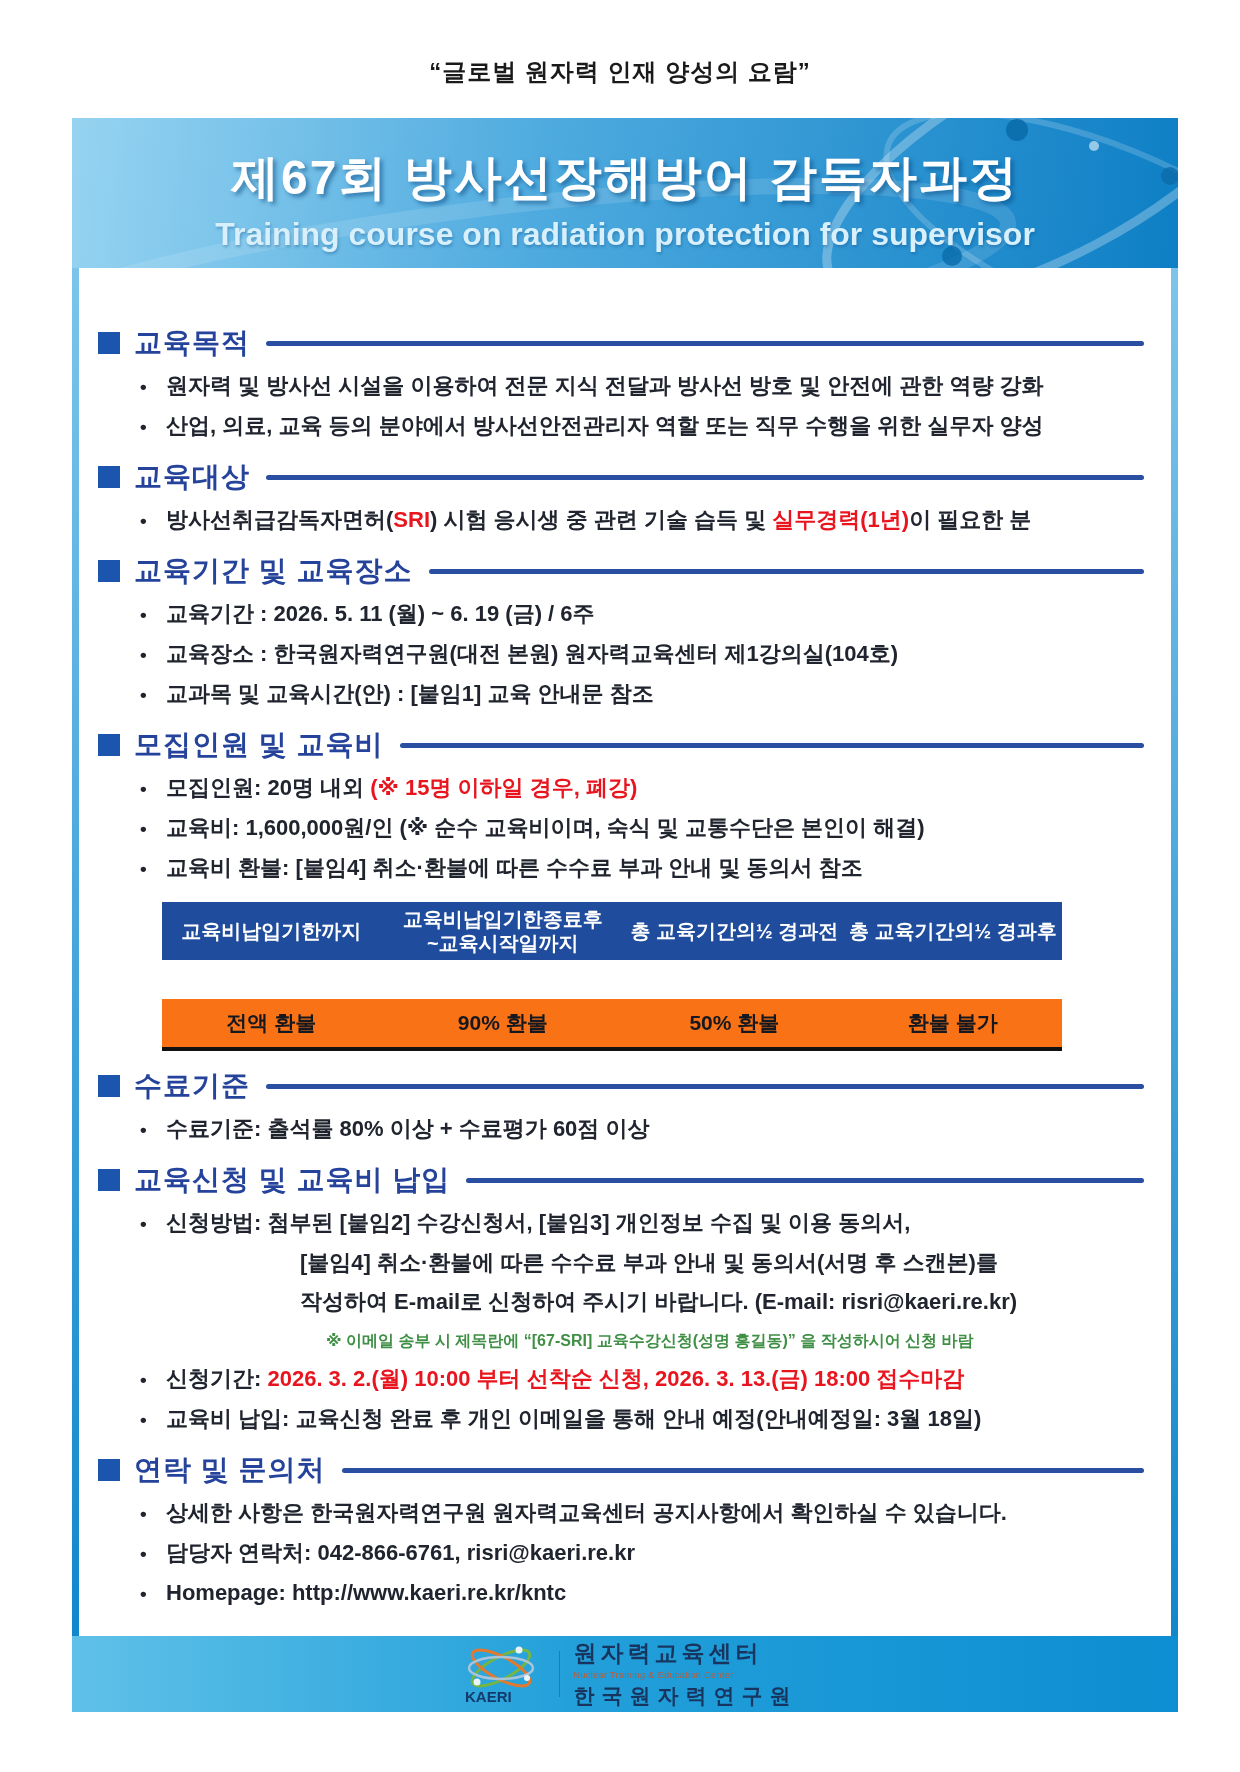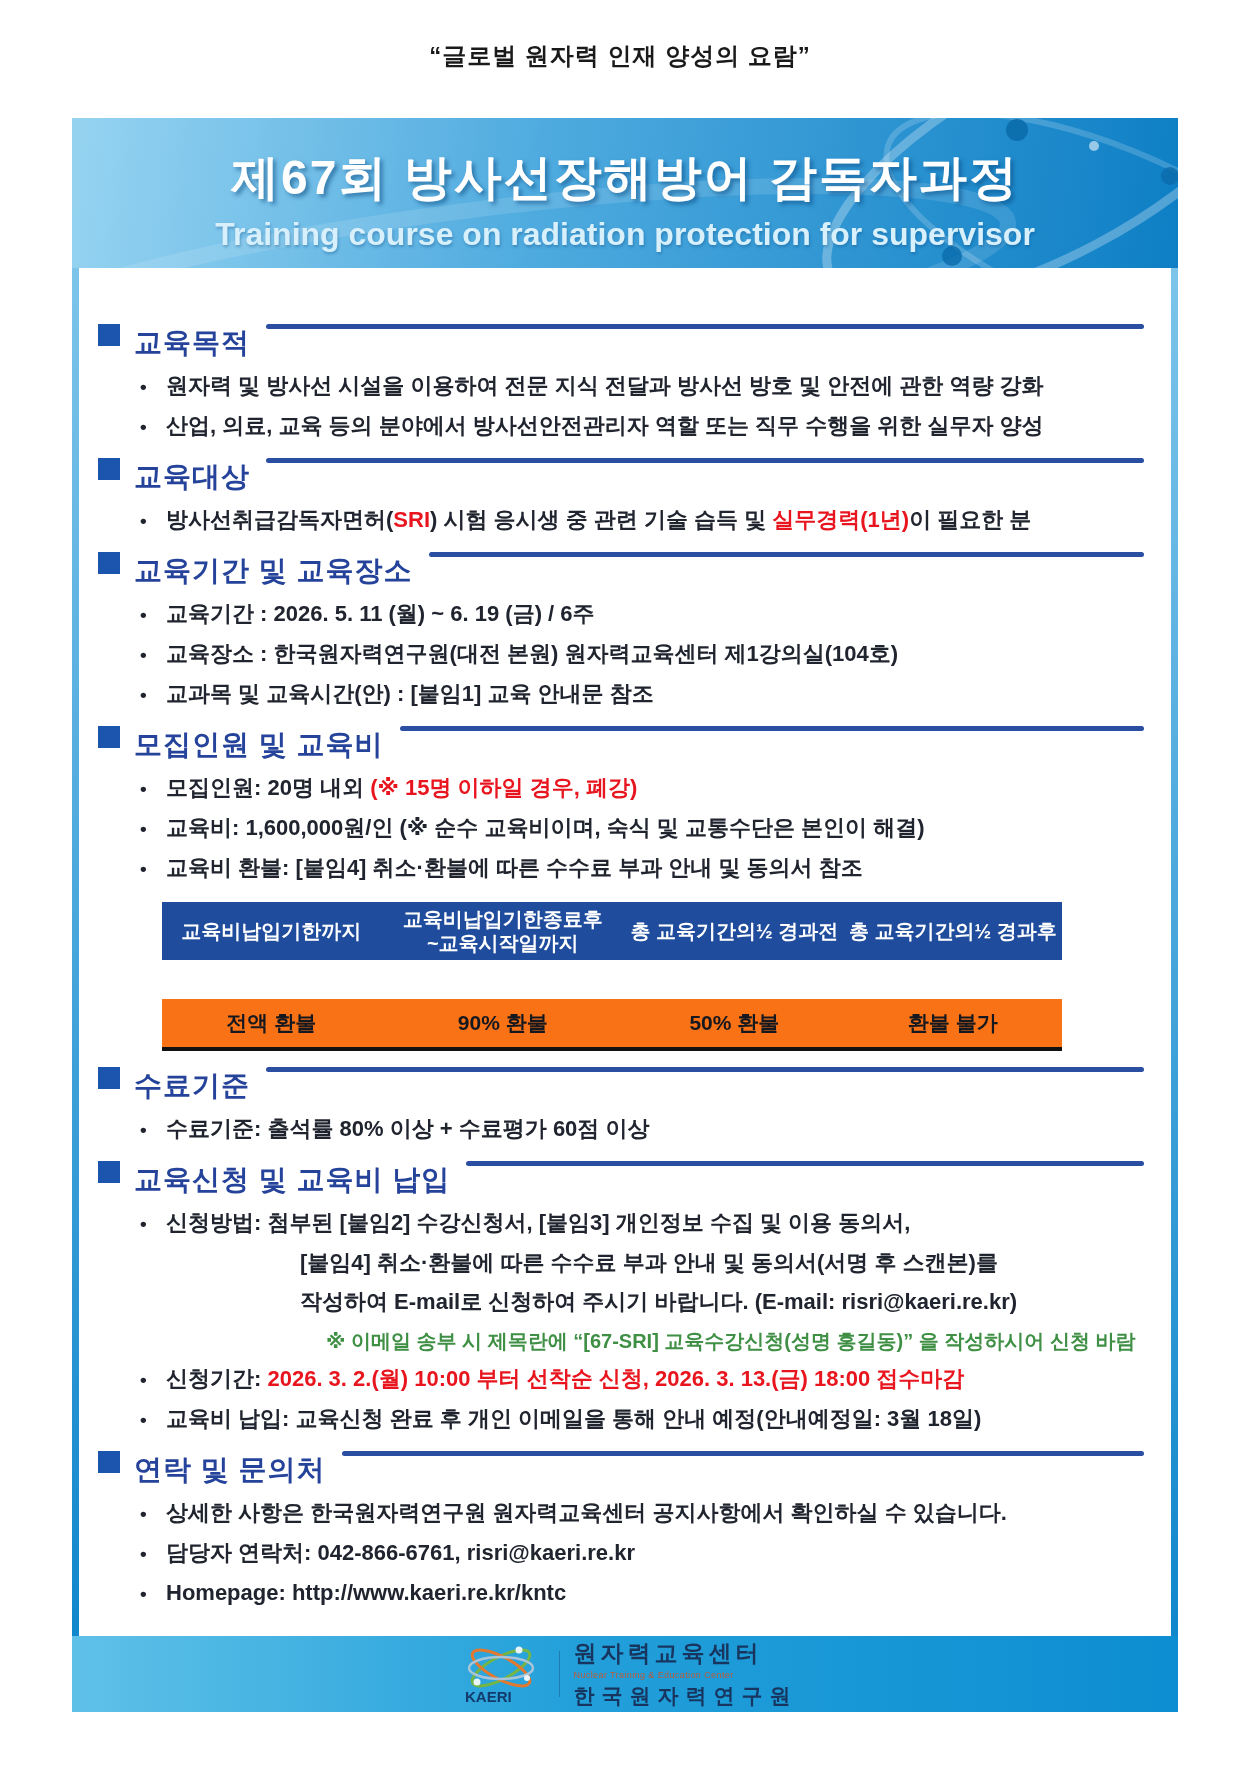--- a/index.html
+++ b/index.html
@@ -1,19 +1,19 @@
 <!DOCTYPE html>
 <html><head>
 <meta charset="utf-8">
 <style>
   html,body{margin:0;padding:0;background:#ffffff;}
   body{width:1240px;height:1772px;position:relative;overflow:hidden;
        font-family:"Liberation Sans","DejaVu Sans",sans-serif;}
 
-  .quote{position:absolute;top:40px;left:0;width:1240px;text-align:center;
+  .quote{position:absolute;top:56px;left:0;width:1240px;text-align:center;
          font-size:24px;font-weight:800;color:#1a1a1a;letter-spacing:1px;}
 
   
   .band{position:absolute;left:72px;top:118px;width:1106px;height:150px;
         background:linear-gradient(97deg,#96d3f1 0%,#4fabdf 42%,#0e7fc5 100%);
         overflow:hidden;}
   .band-deco{position:absolute;inset:0;pointer-events:none;}
   .band-text{position:relative;}
   .band-title{margin-top:28px;text-align:center;font-size:48px;font-weight:800;
               color:#ffffff;letter-spacing:2px;
@@ -24,32 +24,32 @@
   
   .side{position:absolute;top:268px;height:1368px;width:7px;
         background:linear-gradient(180deg,#7cc4ea,#1187cc);}
   .side.left{left:72px;} .side.right{left:1171px;}
   .footer-band{position:absolute;left:72px;top:1636px;width:1106px;height:76px;
         background:linear-gradient(90deg,#5fc1e8 0%,#23a0da 45%,#0d8ed2 100%);
         display:flex;align-items:center;justify-content:center;}
 
   
   .content{position:absolute;left:94px;top:268px;width:1054px;padding-top:40px;}
-  .sec-head{display:flex;align-items:flex-start;margin:16px 4px 6px 4px;height:38px;}
+  .sec-head{display:flex;align-items:center;margin:16px 4px 6px 4px;height:38px;}
   .sec-square{width:22px;height:22px;background:#1b55ad;margin-right:14px;flex:none;}
   .sec-title{font-size:28px;font-weight:800;color:#25439a;letter-spacing:1px;white-space:nowrap;}
   .sec-rule{flex:1;height:5px;background:#2a4fa2;margin-left:16px;border-radius:3px;}
 
   .bullet{display:flex;margin:8px 0 0 46px;font-size:22px;font-weight:700;
           color:#20242e;line-height:31px;}
   .dot{width:26px;flex:none;color:#20242e;}
   .dot::before{content:"•";font-size:19px;}
   .red{color:#e8151e;}
   .cont{margin:8px 0 0 206px;font-size:22px;font-weight:700;color:#20242e;line-height:31px;}
-  .note{margin:10px 0 0 232px;font-size:20px;font-weight:700;color:#3f8f45;line-height:28px;}
+  .note{margin:10px 0 0 232px;font-size:16px;font-weight:700;color:#3f8f45;line-height:28px;}
 
   
   .rt-wrap{margin:18px 0 4px 68px;width:900px;}
   .rt-grid{display:grid;grid-template-columns:1fr 1.12fr 1fr 1fr;}
   .rt-h{background:#1f4c9c;color:#ffffff;font-size:20px;font-weight:700;
         height:58px;display:flex;align-items:center;justify-content:center;
         text-align:center;white-space:pre-line;line-height:24px;}
   .rt-v{background:#f97316;color:#15181f;font-size:21px;font-weight:800;
         height:48px;display:flex;align-items:center;justify-content:center;margin-top:39px;}
   .rt-underline{height:4px;background:#111111;}

